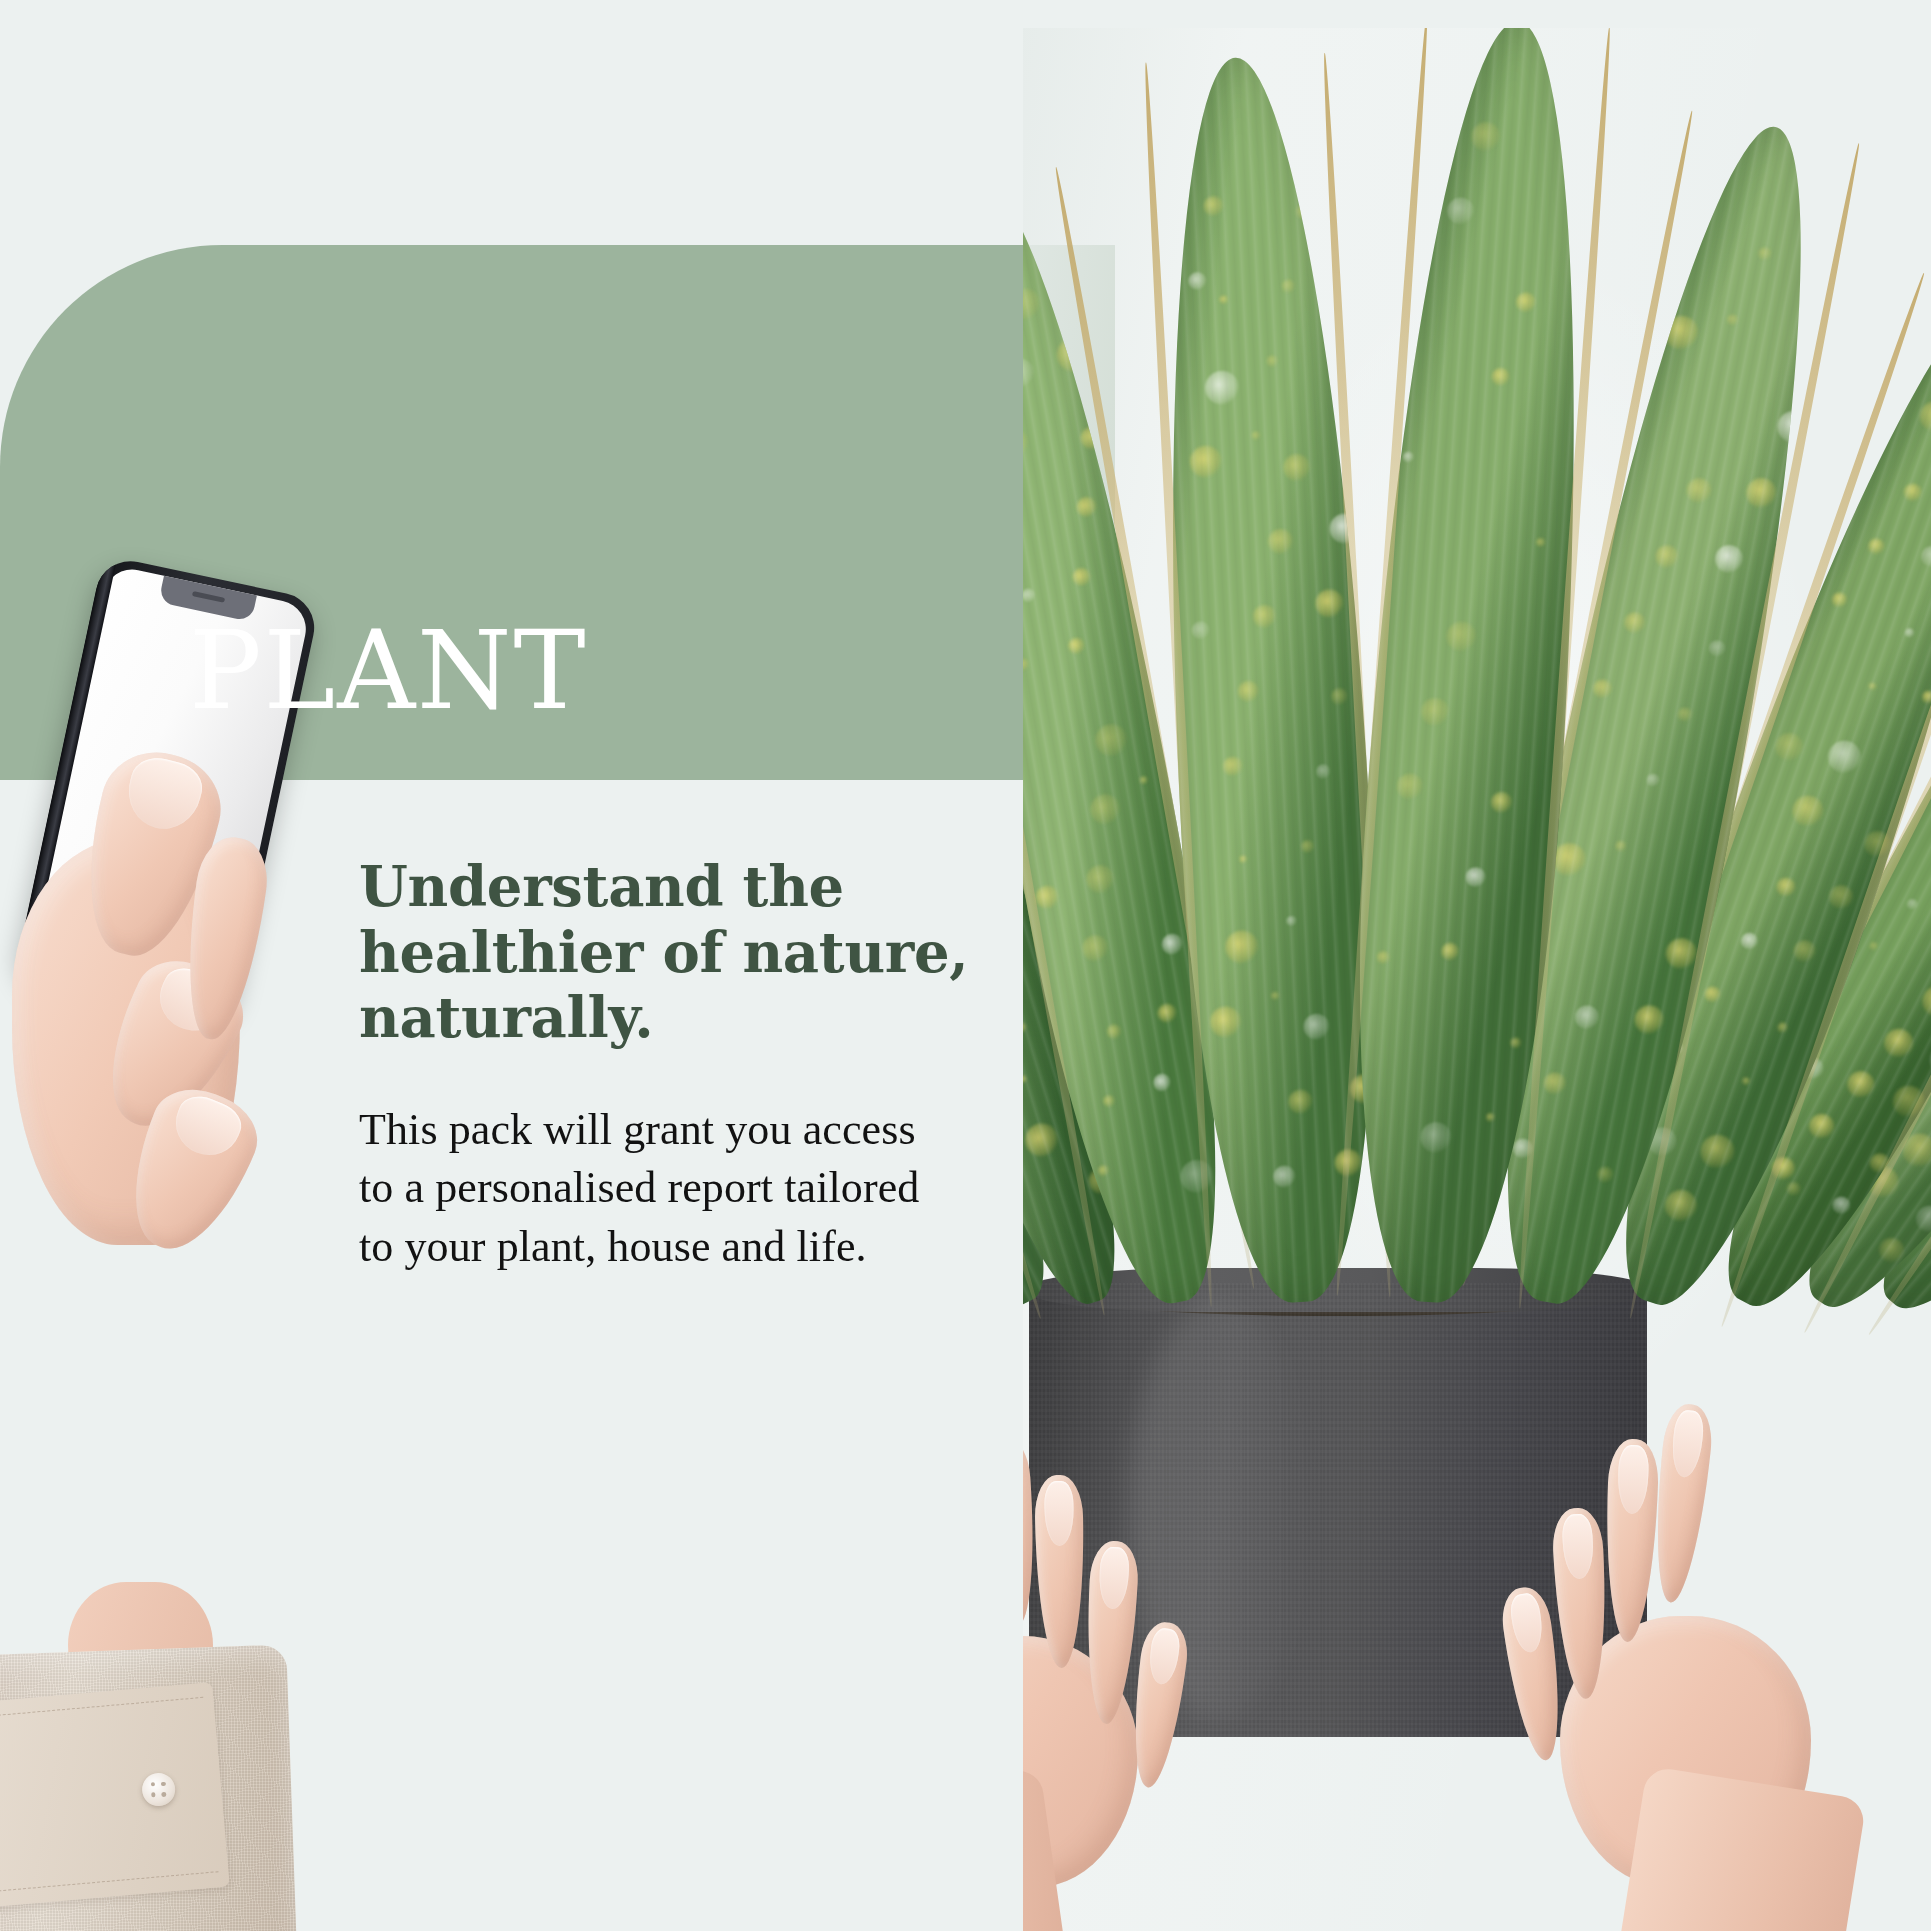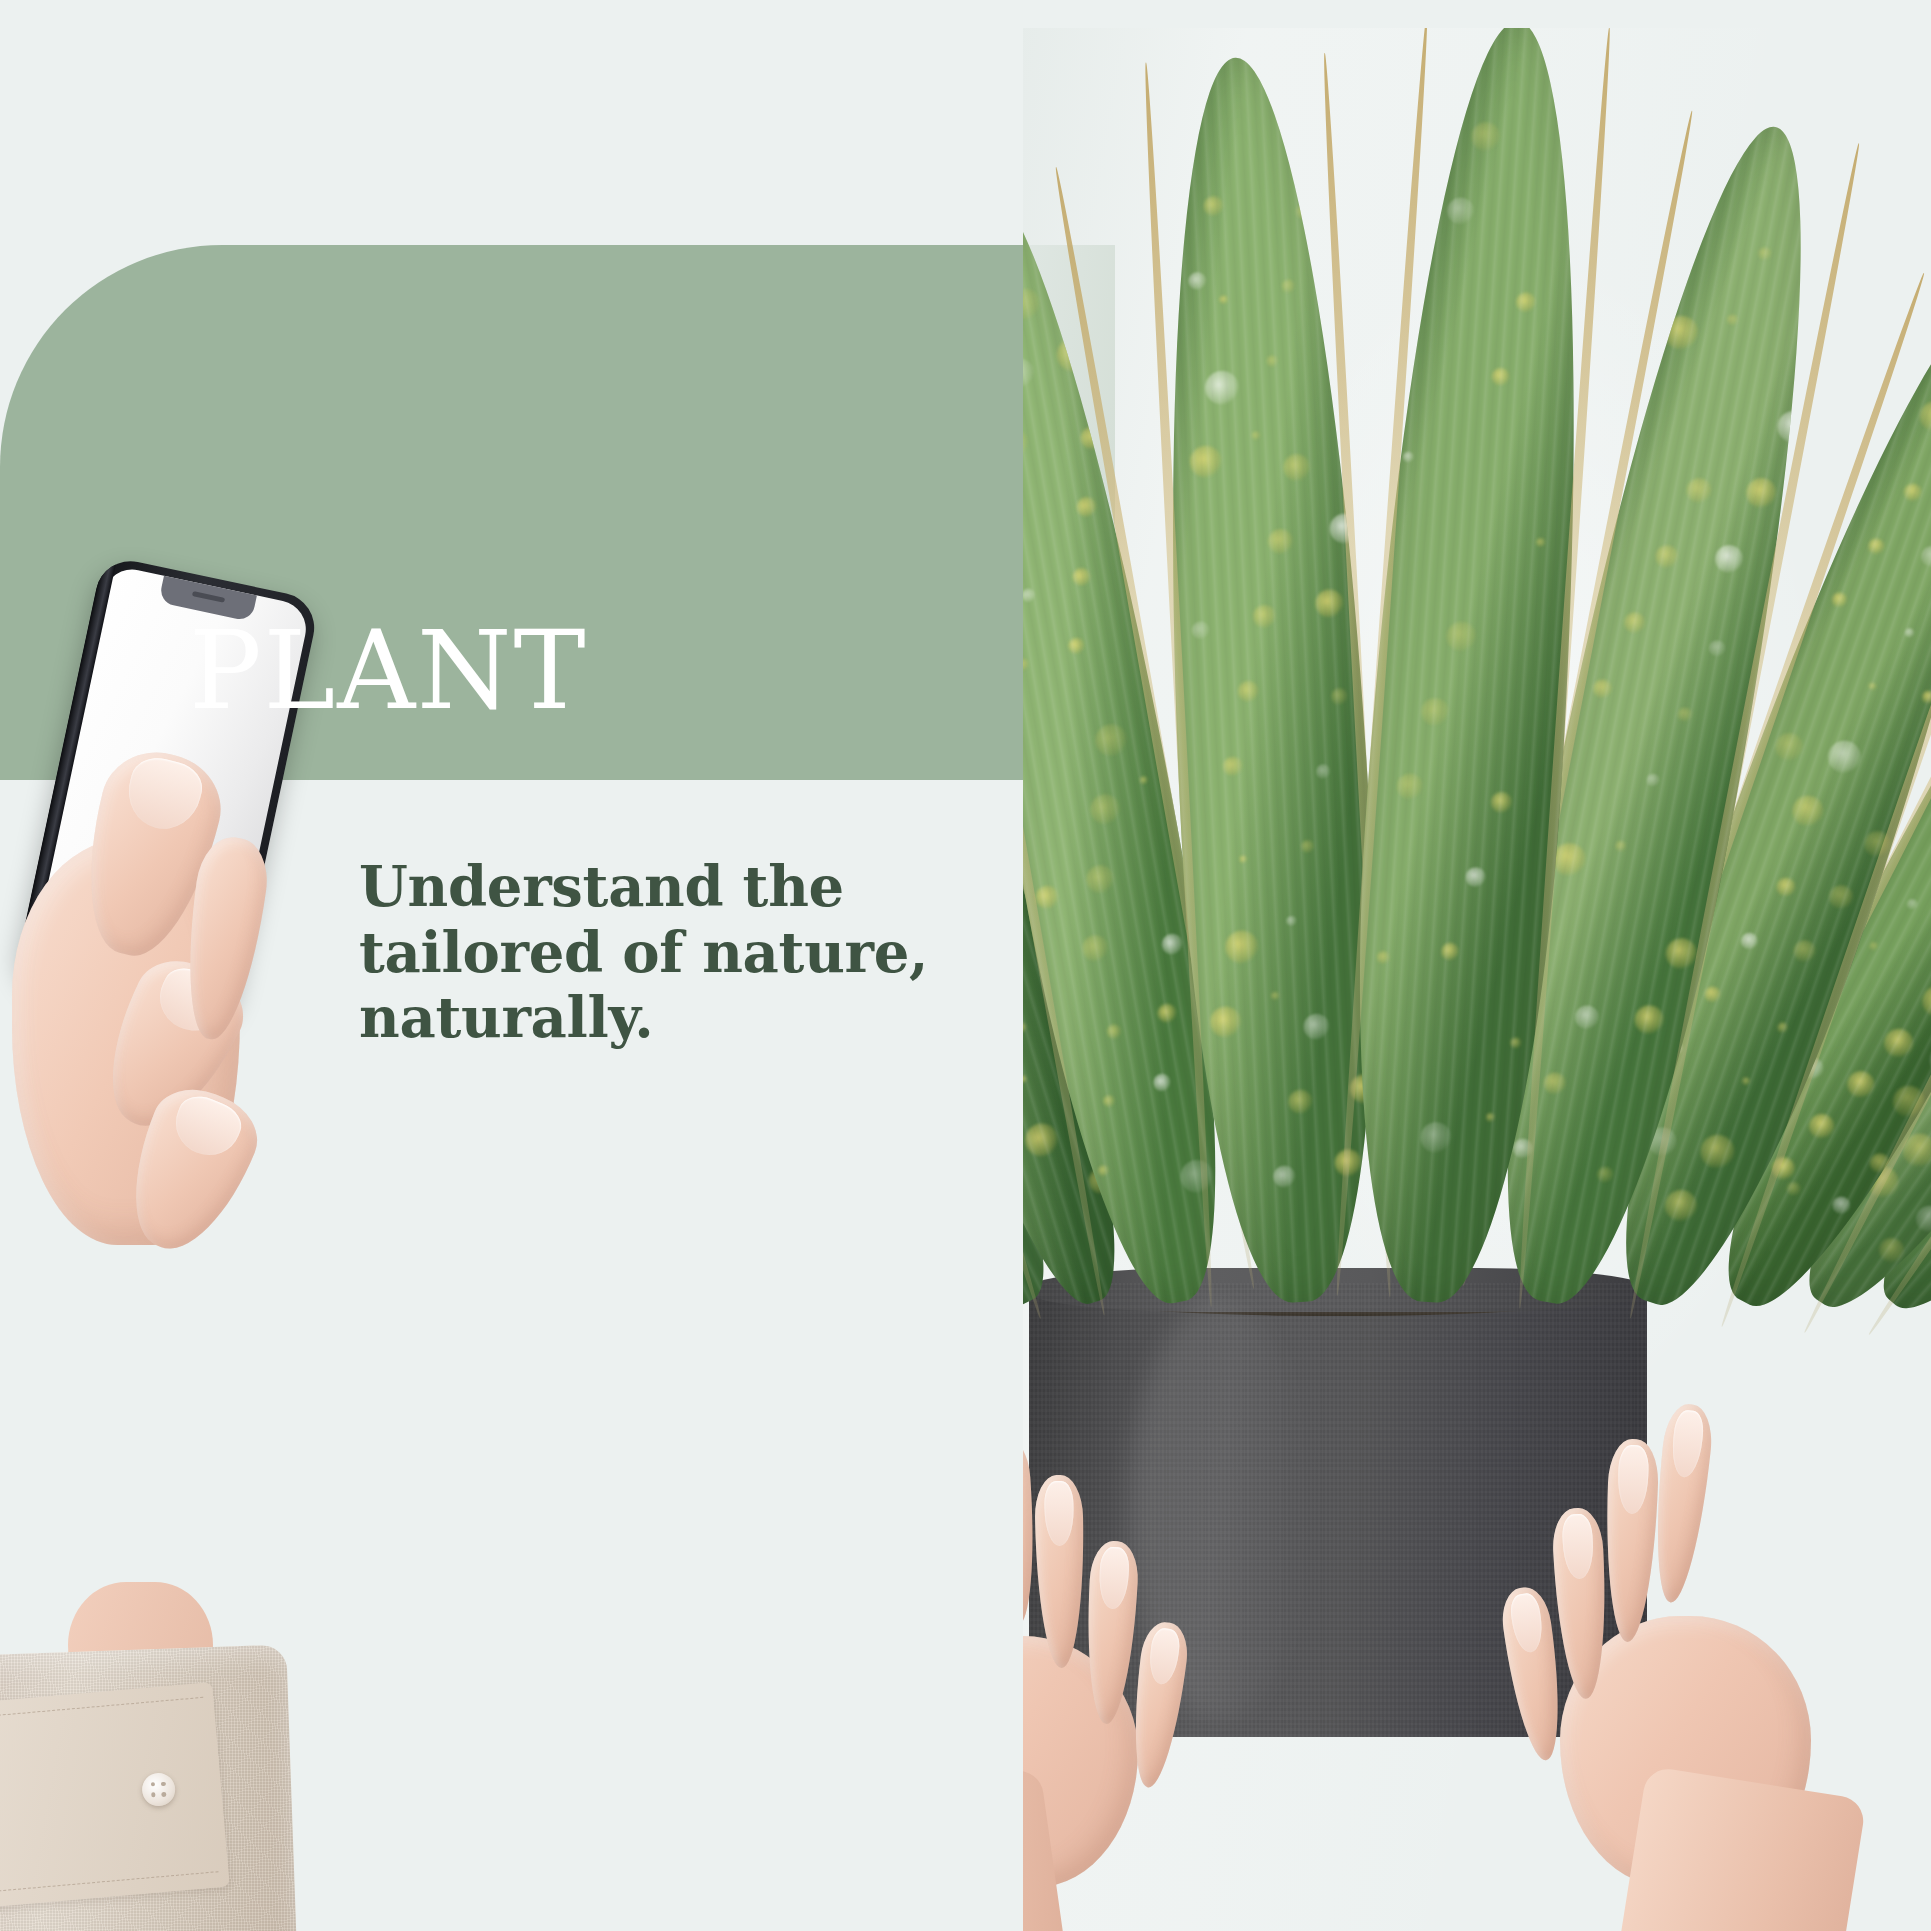--- a/index.html
+++ b/index.html
@@ -586,18 +586,21 @@
         <i style="left:8.7px;  top:8.7px;"></i>
           <i style="left:19.3px; top:8.7px;"></i>
         <i style="left:8.7px;  top:19.3px;"></i>
           <i style="left:19.3px; top:19.3px;"></i>
       </div>
     </div>
   </div>
 
   <div class="text-col">
     <h2 class="headline">Understand the
-tailored of nature,
+healthier of nature,
 naturally.</h2>
+    <p class="body-p">This pack will grant you access
+to a personalised report tailored
+to your plant, house and life.</p>
   </div>
 
 </div>
 
 
 </body></html>

